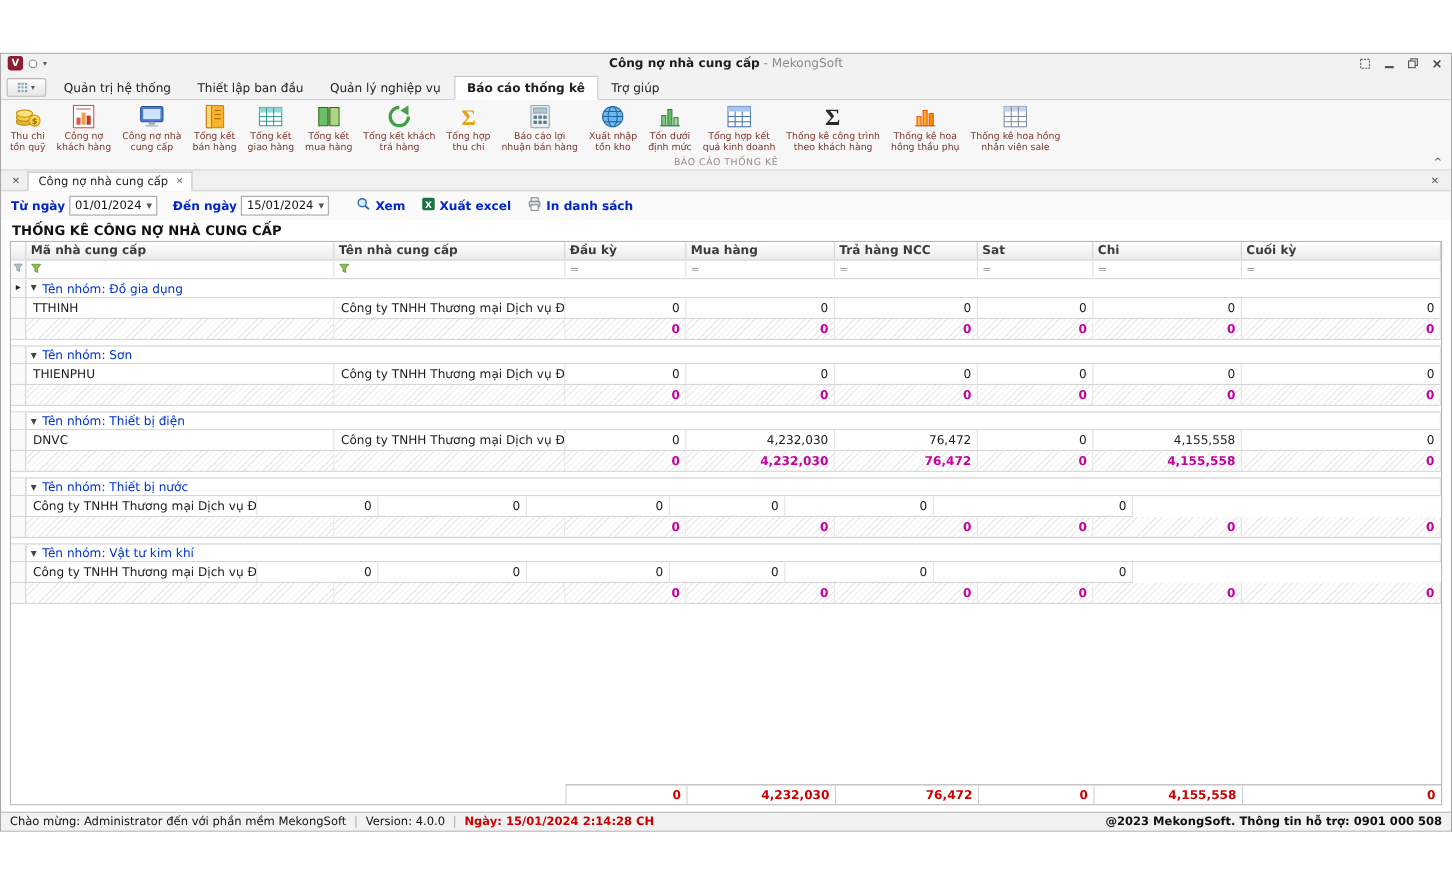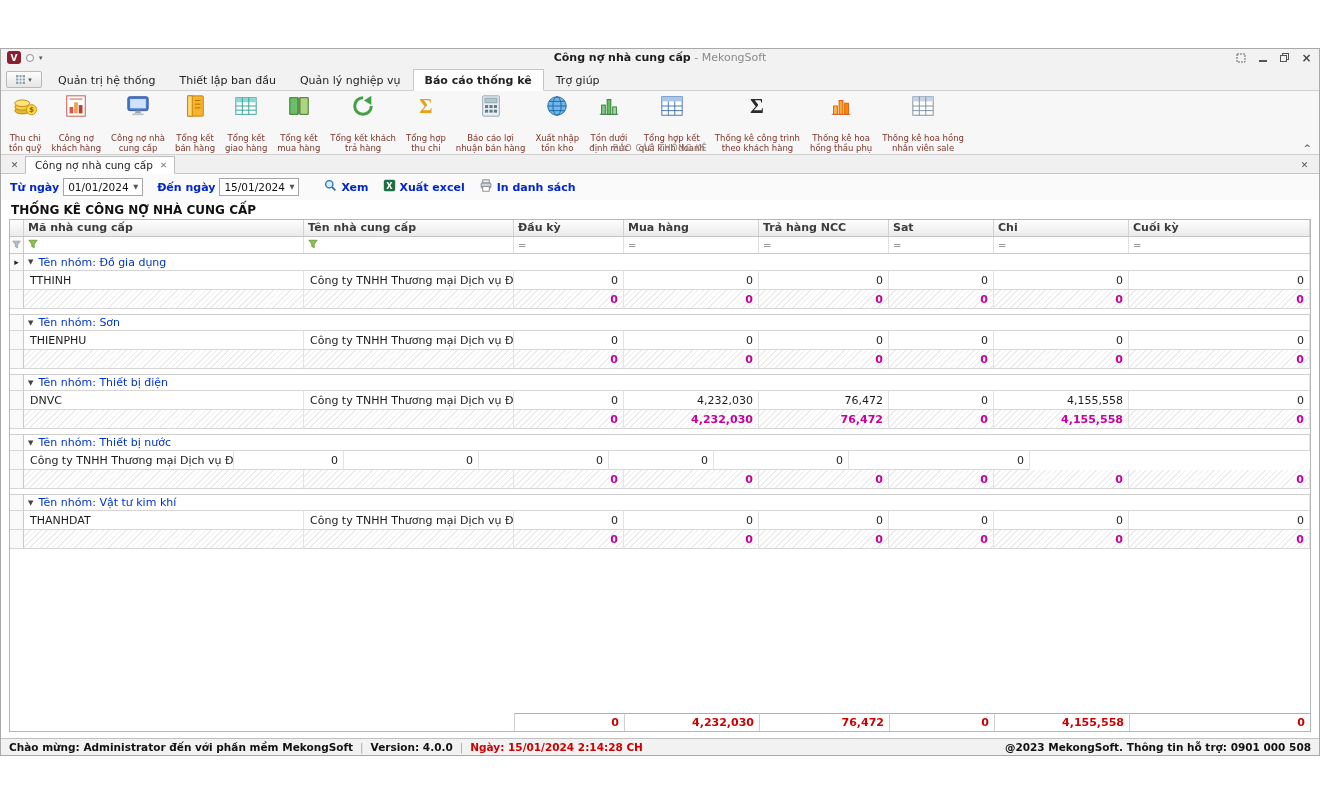--- a/index.html
+++ b/index.html
@@ -37,21 +37,21 @@
   .tabs { display:flex; align-items:flex-end; }
   .menu-tab { padding:4px 11px 3px 11px; font-size:11px; color:#222; border:1px solid transparent;
               margin-bottom:-1px; white-space:nowrap; }
   .menu-tab.active { background:#fff; border-color:#c6c6c6; border-bottom-color:#fff; font-weight:bold; }
   
   .ribbon { height:64px; flex:none; background:#f7f7f7; border-bottom:1px solid #cfcfcf; position:relative; }
   .ribbon-buttons { display:flex; align-items:flex-start; padding:2px 2px 0 3px; height:51px; }
   .ribbon-btn { display:flex; flex-direction:column; align-items:center; padding:1px 5px; height:50px; border-radius:2px; }
   .rb-icon { width:24px; height:24px; flex:none; }
   .rb-icon svg { width:24px; height:24px; display:block; }
-  .rb-label { font-size:8.5px; line-height:10px; text-align:center; color:#7b352b; margin-top:15px; white-space:nowrap; }
+  .rb-label { font-size:8.5px; line-height:10px; text-align:center; color:#7b352b; margin-top:1px; white-space:nowrap; }
   .ribbon-footer { position:absolute; bottom:0; left:0; right:0; height:12px; text-align:center;
                    font-size:8.5px; line-height:12px; color:#9a8a85; letter-spacing:0.5px; }
   .ribbon-collapse { position:absolute; right:8px; bottom:1px; font-size:9px; color:#666; font-weight:bold; }
   
   .doctabs { height:19px; flex:none; background:#f0f0f0; display:flex; align-items:flex-end;
              border-bottom:1px solid #c6c6c6; padding:0 4px; }
   .doctab-x { width:15px; height:15px; display:flex; align-items:center; justify-content:center;
               font-size:9px; color:#555; margin:0 3px 1px 2px; }
   .doctab { background:#fff; border:1px solid #bdbdbd; border-bottom-color:#fff; margin-bottom:-1px;
             padding:2px 7px 2px 9px; font-size:10.5px; color:#222; display:flex; align-items:center; gap:7px; height:18px; }
@@ -104,21 +104,21 @@
   .sub { background-image:repeating-linear-gradient(135deg,#ececec 0px,#ececec 1px,#ffffff 1px,#ffffff 4px);
          color:#c4009e; font-weight:bold; }
   .grid-total { display:flex; height:18px; flex:none; background:#fff; }
   .gt-spacer { flex:none; }
   .gt-cell { flex:none; border-top:1px solid #aeaeae; border-left:1px solid #cfcfcf; display:flex;
              align-items:center; justify-content:flex-end; padding-right:5px; font-size:11px;
              font-weight:bold; color:#cc0000; }
   
   .statusbar { height:17px; flex:none; background:#f2f2f2; border-top:1px solid #c0c0c0; display:flex;
                align-items:center; padding:0 8px; font-size:10.5px; white-space:nowrap; }
-  .sb-bold { font-weight:bold; color:#111; }
+  .sb-bold { font-weight:normal; color:#111; }
   .sb-sep { color:#aaa; margin:0 7px; }
   .sb-date { font-weight:bold; color:#cc0000; }
   .sb-right { margin-left:auto; font-weight:bold; color:#111; }
 </style>
 </head>
 <body>
 
 <div class="window">
 
   <div class="titlebar">
@@ -555,21 +555,20 @@
           <div class="row-gap"></div>
           <div class="grow row-group">
             <div class="ind" style="width: 14px;"></div>
             <div class="cell group-cell" style="width: 1286px;">
               <span class="grp-arrow">▼</span>
               <span class="grp-label">Tên nhóm: Vật tư kim khí</span>
             </div>
           </div>
           <div class="grow row-data">
             <div class="ind" style="width: 14px;"></div>
-            <div class="cell txt" style="width: 280px;">THANHDAT</div>
             <div class="cell txt" style="width: 210px;">Công ty TNHH Thương mại Dịch vụ Điện nước...</div>
             <div class="cell num" style="width: 110px;">0</div>
             <div class="cell num" style="width: 135px;">0</div>
             <div class="cell num" style="width: 130px;">0</div>
             <div class="cell num" style="width: 105px;">0</div>
             <div class="cell num" style="width: 135px;">0</div>
             <div class="cell num" style="width: 181px;">0</div>
           </div>
           <div class="grow row-sub">
             <div class="ind" style="width: 14px;"></div>

